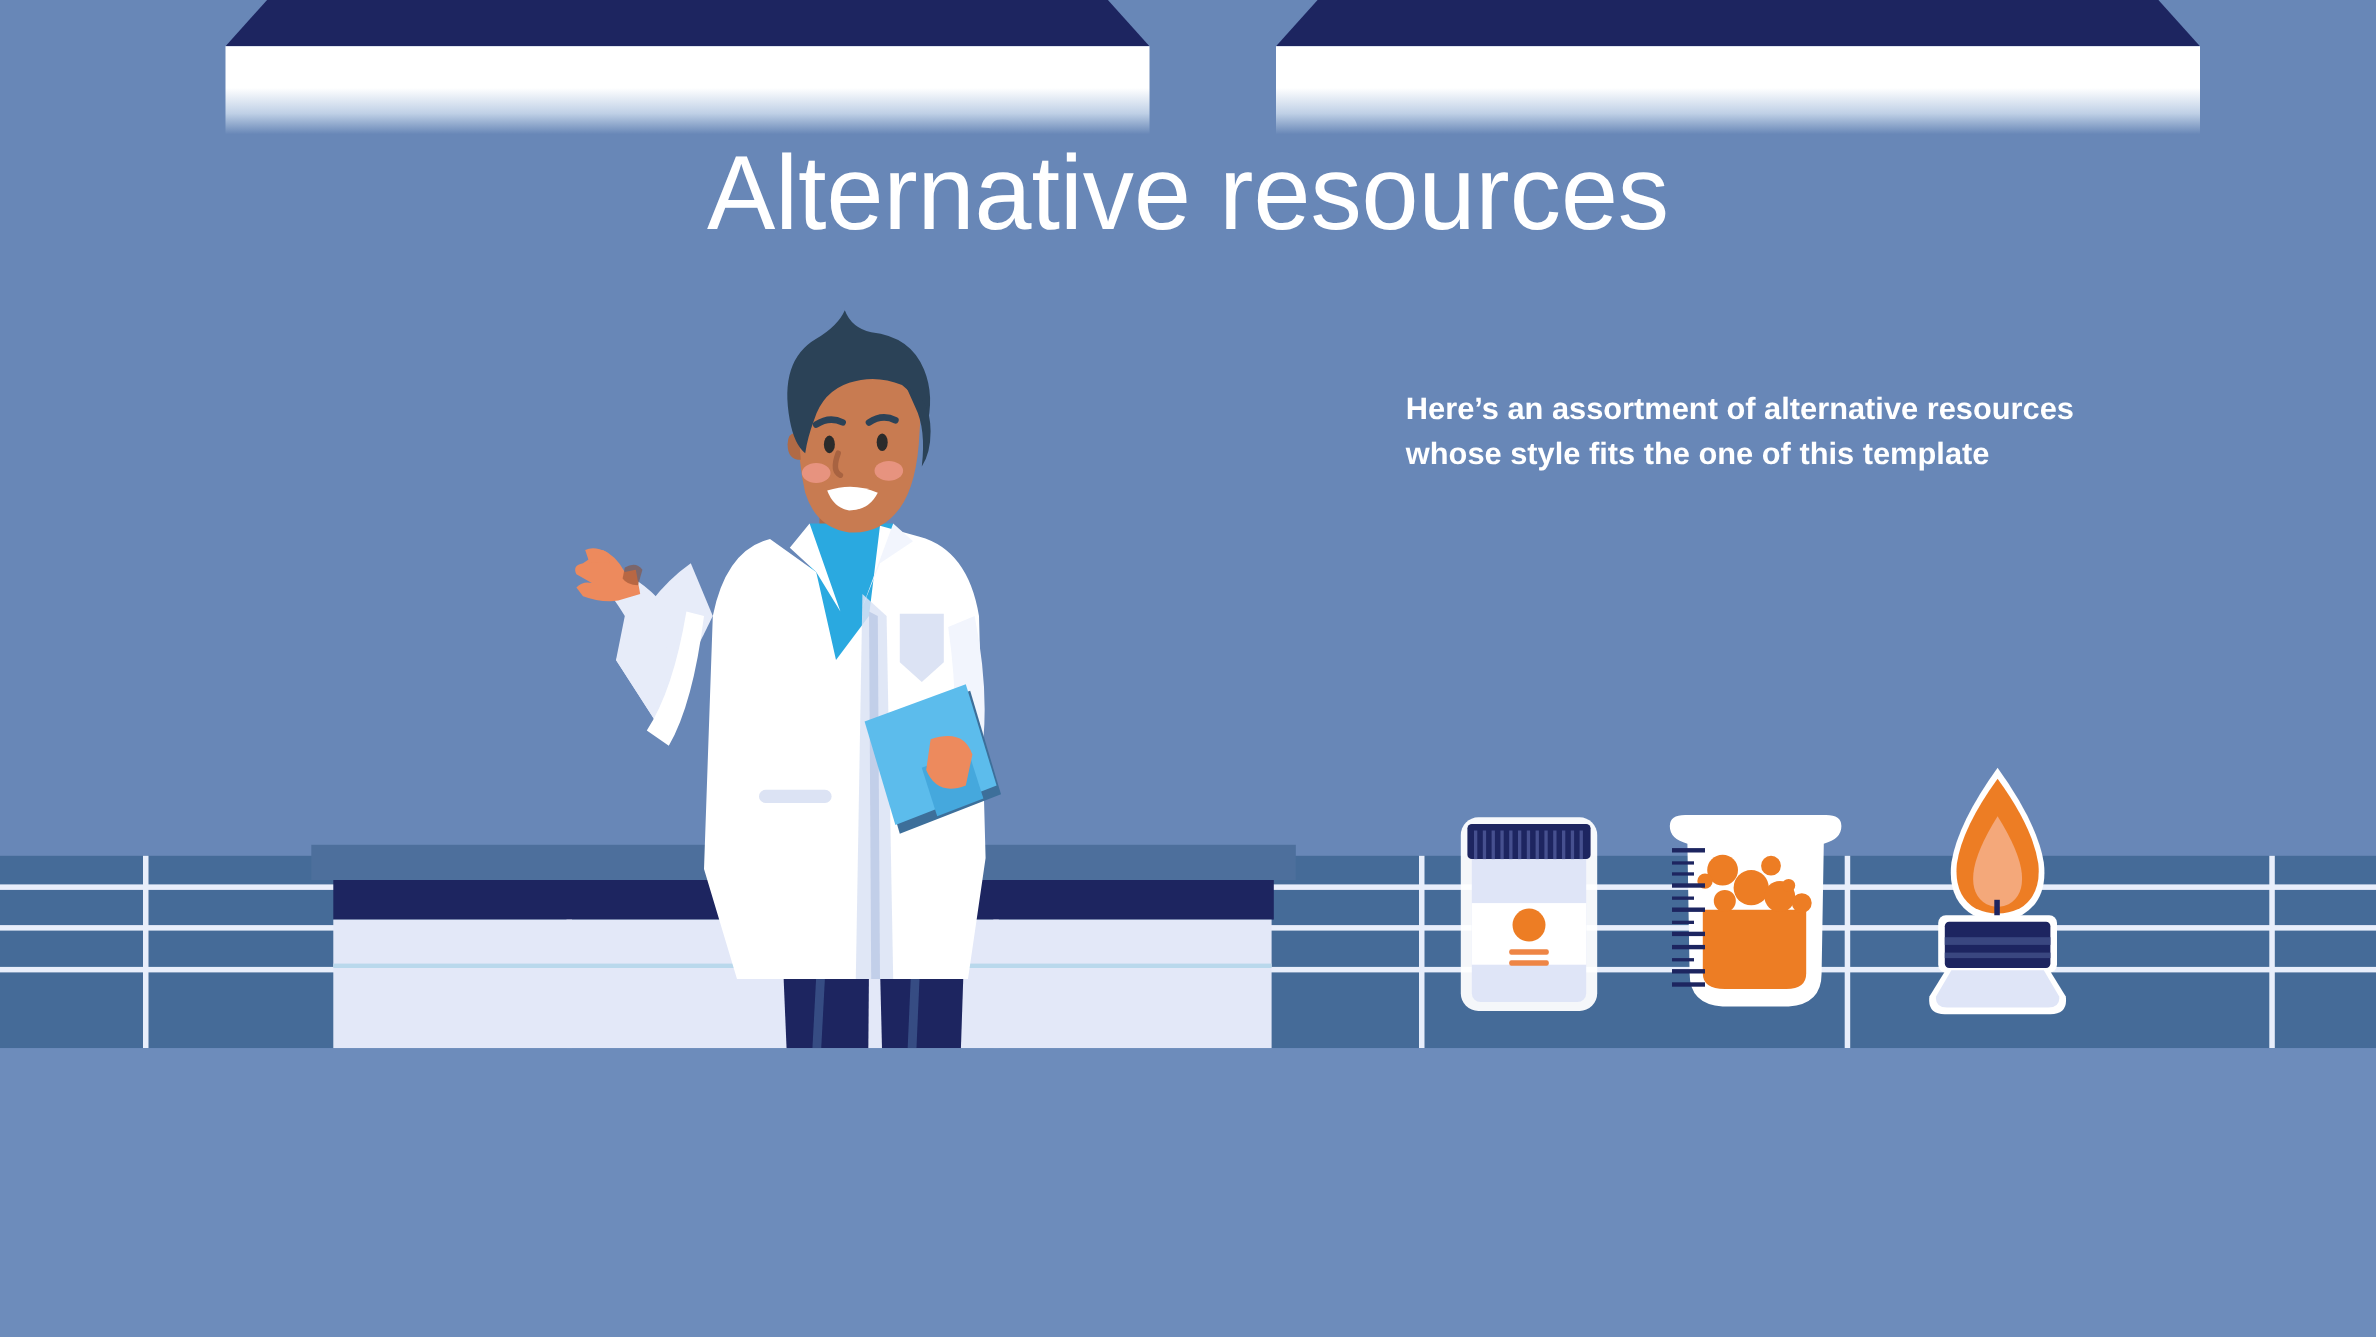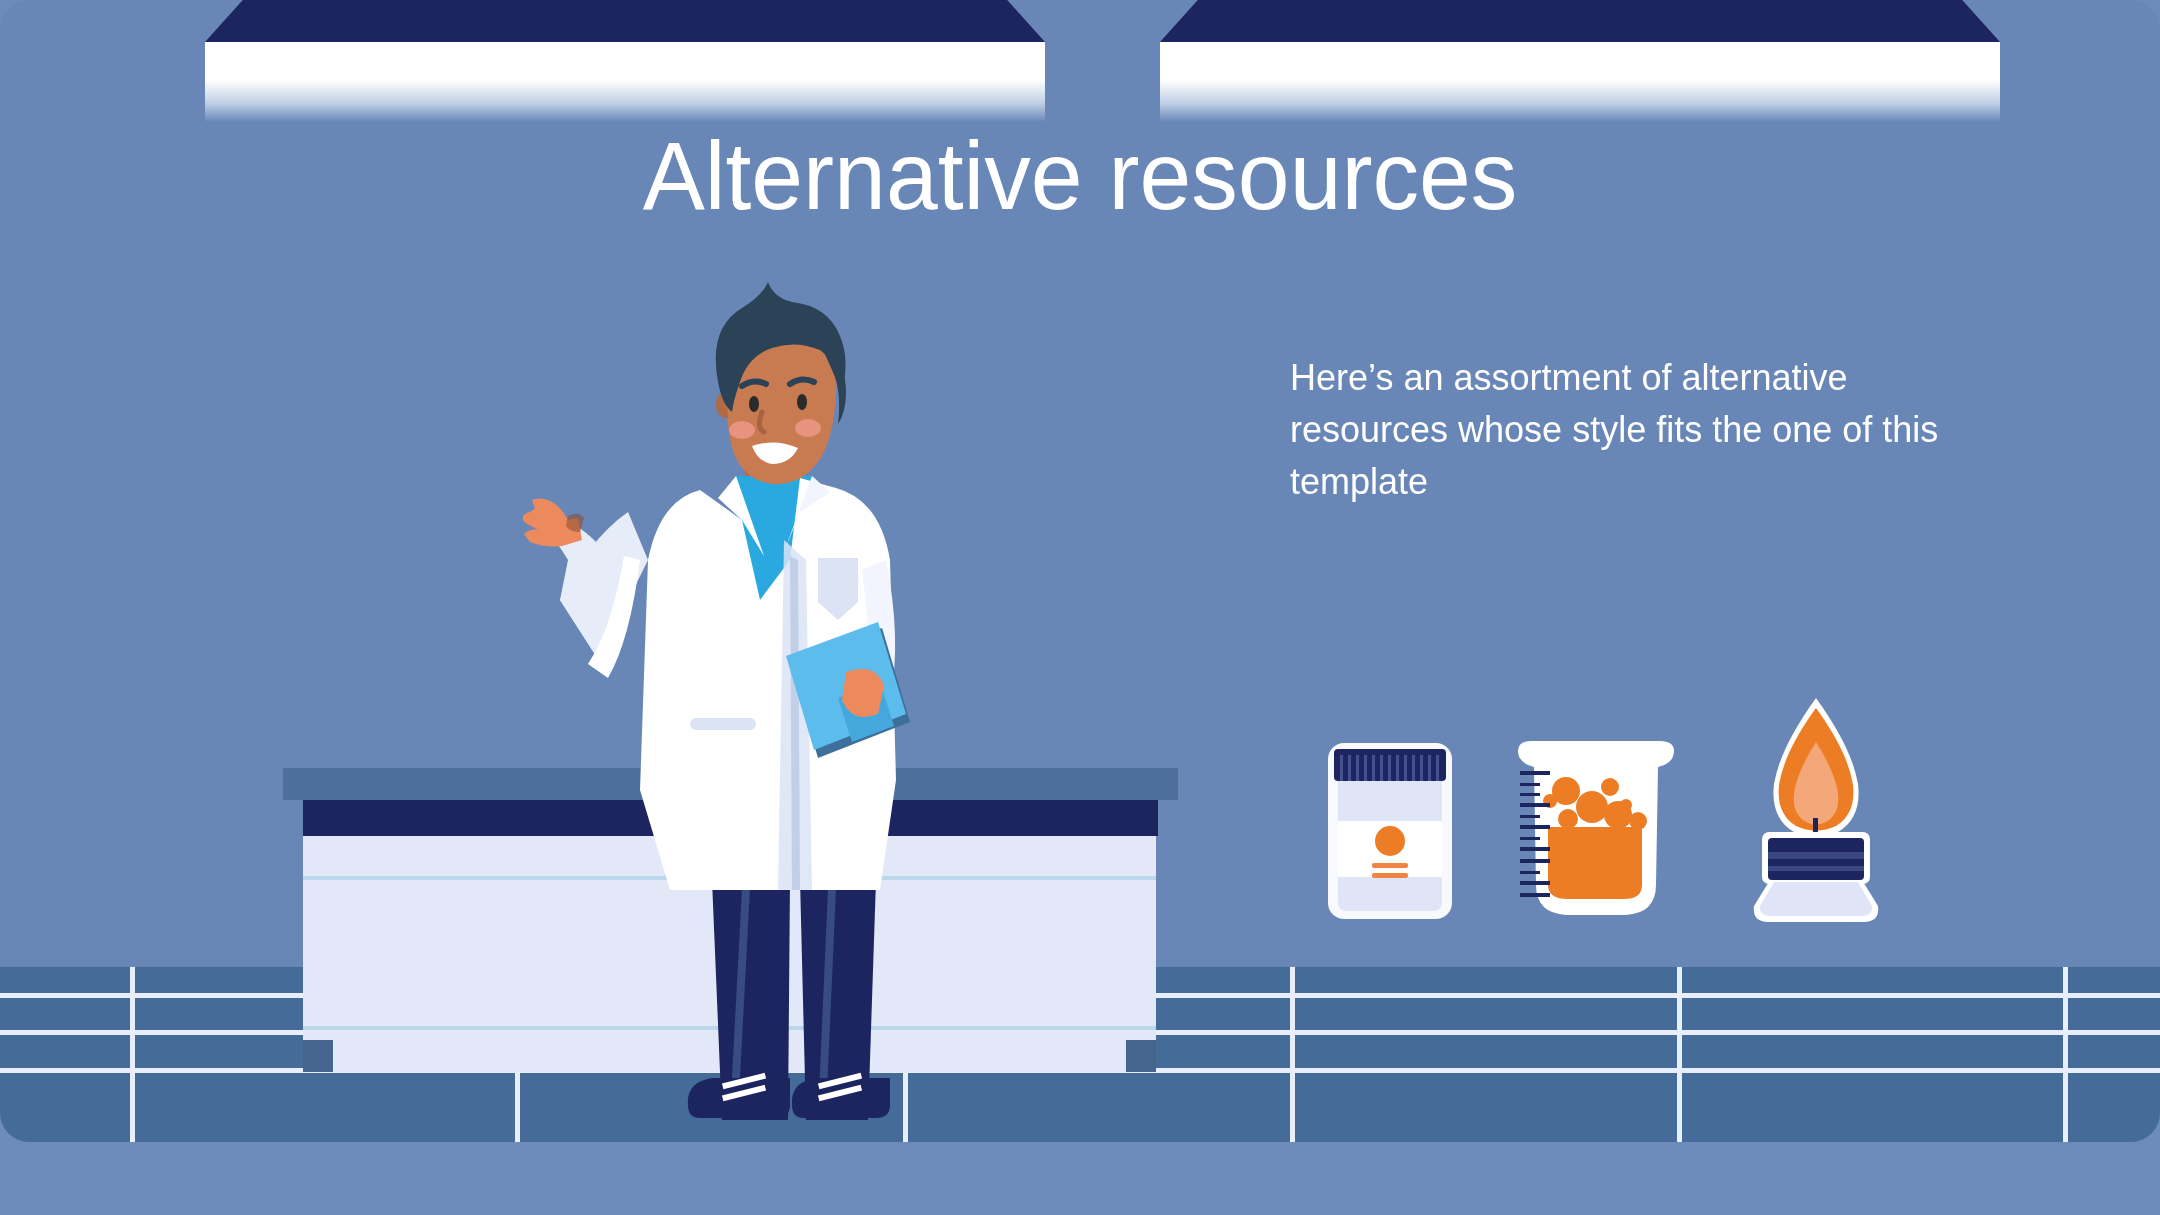--- a/index.html
+++ b/index.html
@@ -3,24 +3,23 @@
 <meta charset="utf-8">
 <style>
   html,body{margin:0;padding:0;}
   body{
     background:#6d8cbb;
     font-family:"Liberation Sans", sans-serif;
   }
   #slide{
     position:relative;
     width:2160px;
-    height:1142px;
+    height:953px;
     overflow:hidden;
     background:#6887b7;
-    border-radius:29px;
   }
 
   
   .floor{
     position:absolute;
     left:0; bottom:0;
     width:2160px; height:175px;
     background:#456b98;
   }
   .grout-h{
@@ -62,24 +61,23 @@
     letter-spacing:0px;
     font-weight:400;
     font-family:"Liberation Sans", sans-serif;
     transform:scaleX(0.97);
   }
   .body-copy{
     position:absolute;
     left:1278px; top:352px;
     width:680px;
     color:#ffffff;
-    font-size:36px;
+    font-size:28px;
     line-height:1.45;
-    font-weight:400;
-    margin-left:12px;
+    font-weight:700;
   }
 
   
   .counter-slab{
     position:absolute;
     left:283px; top:768px;
     width:895px; height:32px;
     background:#4d6f9c;
   }
   .counter-band{

